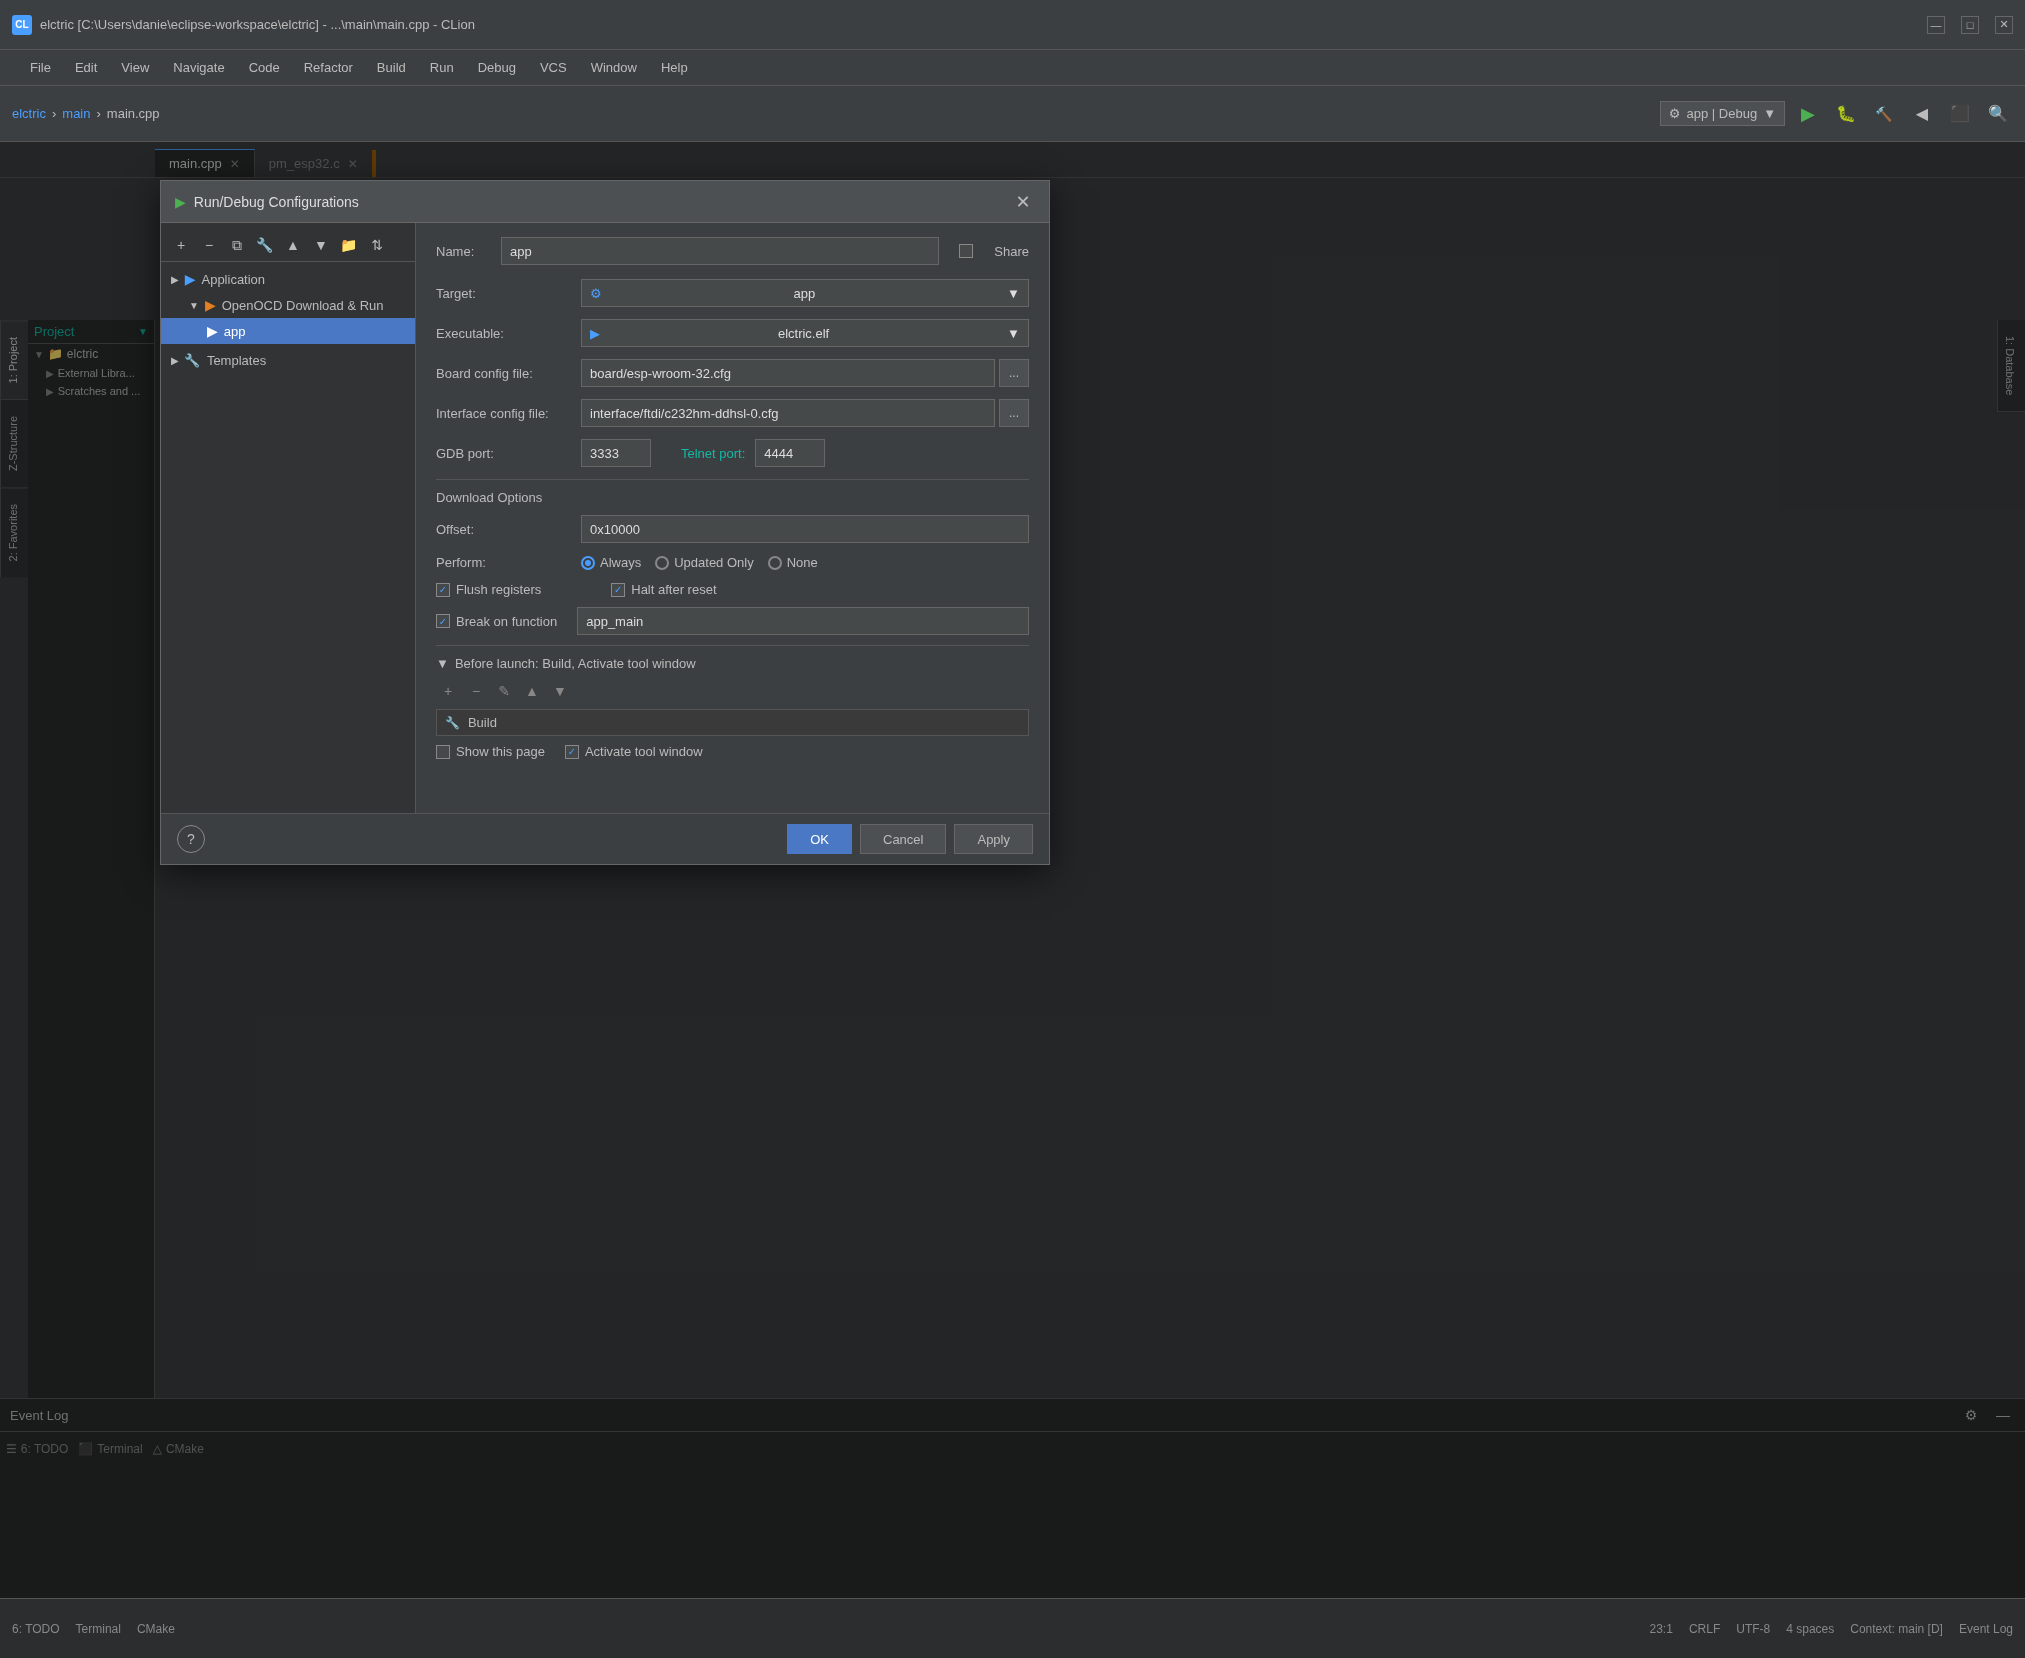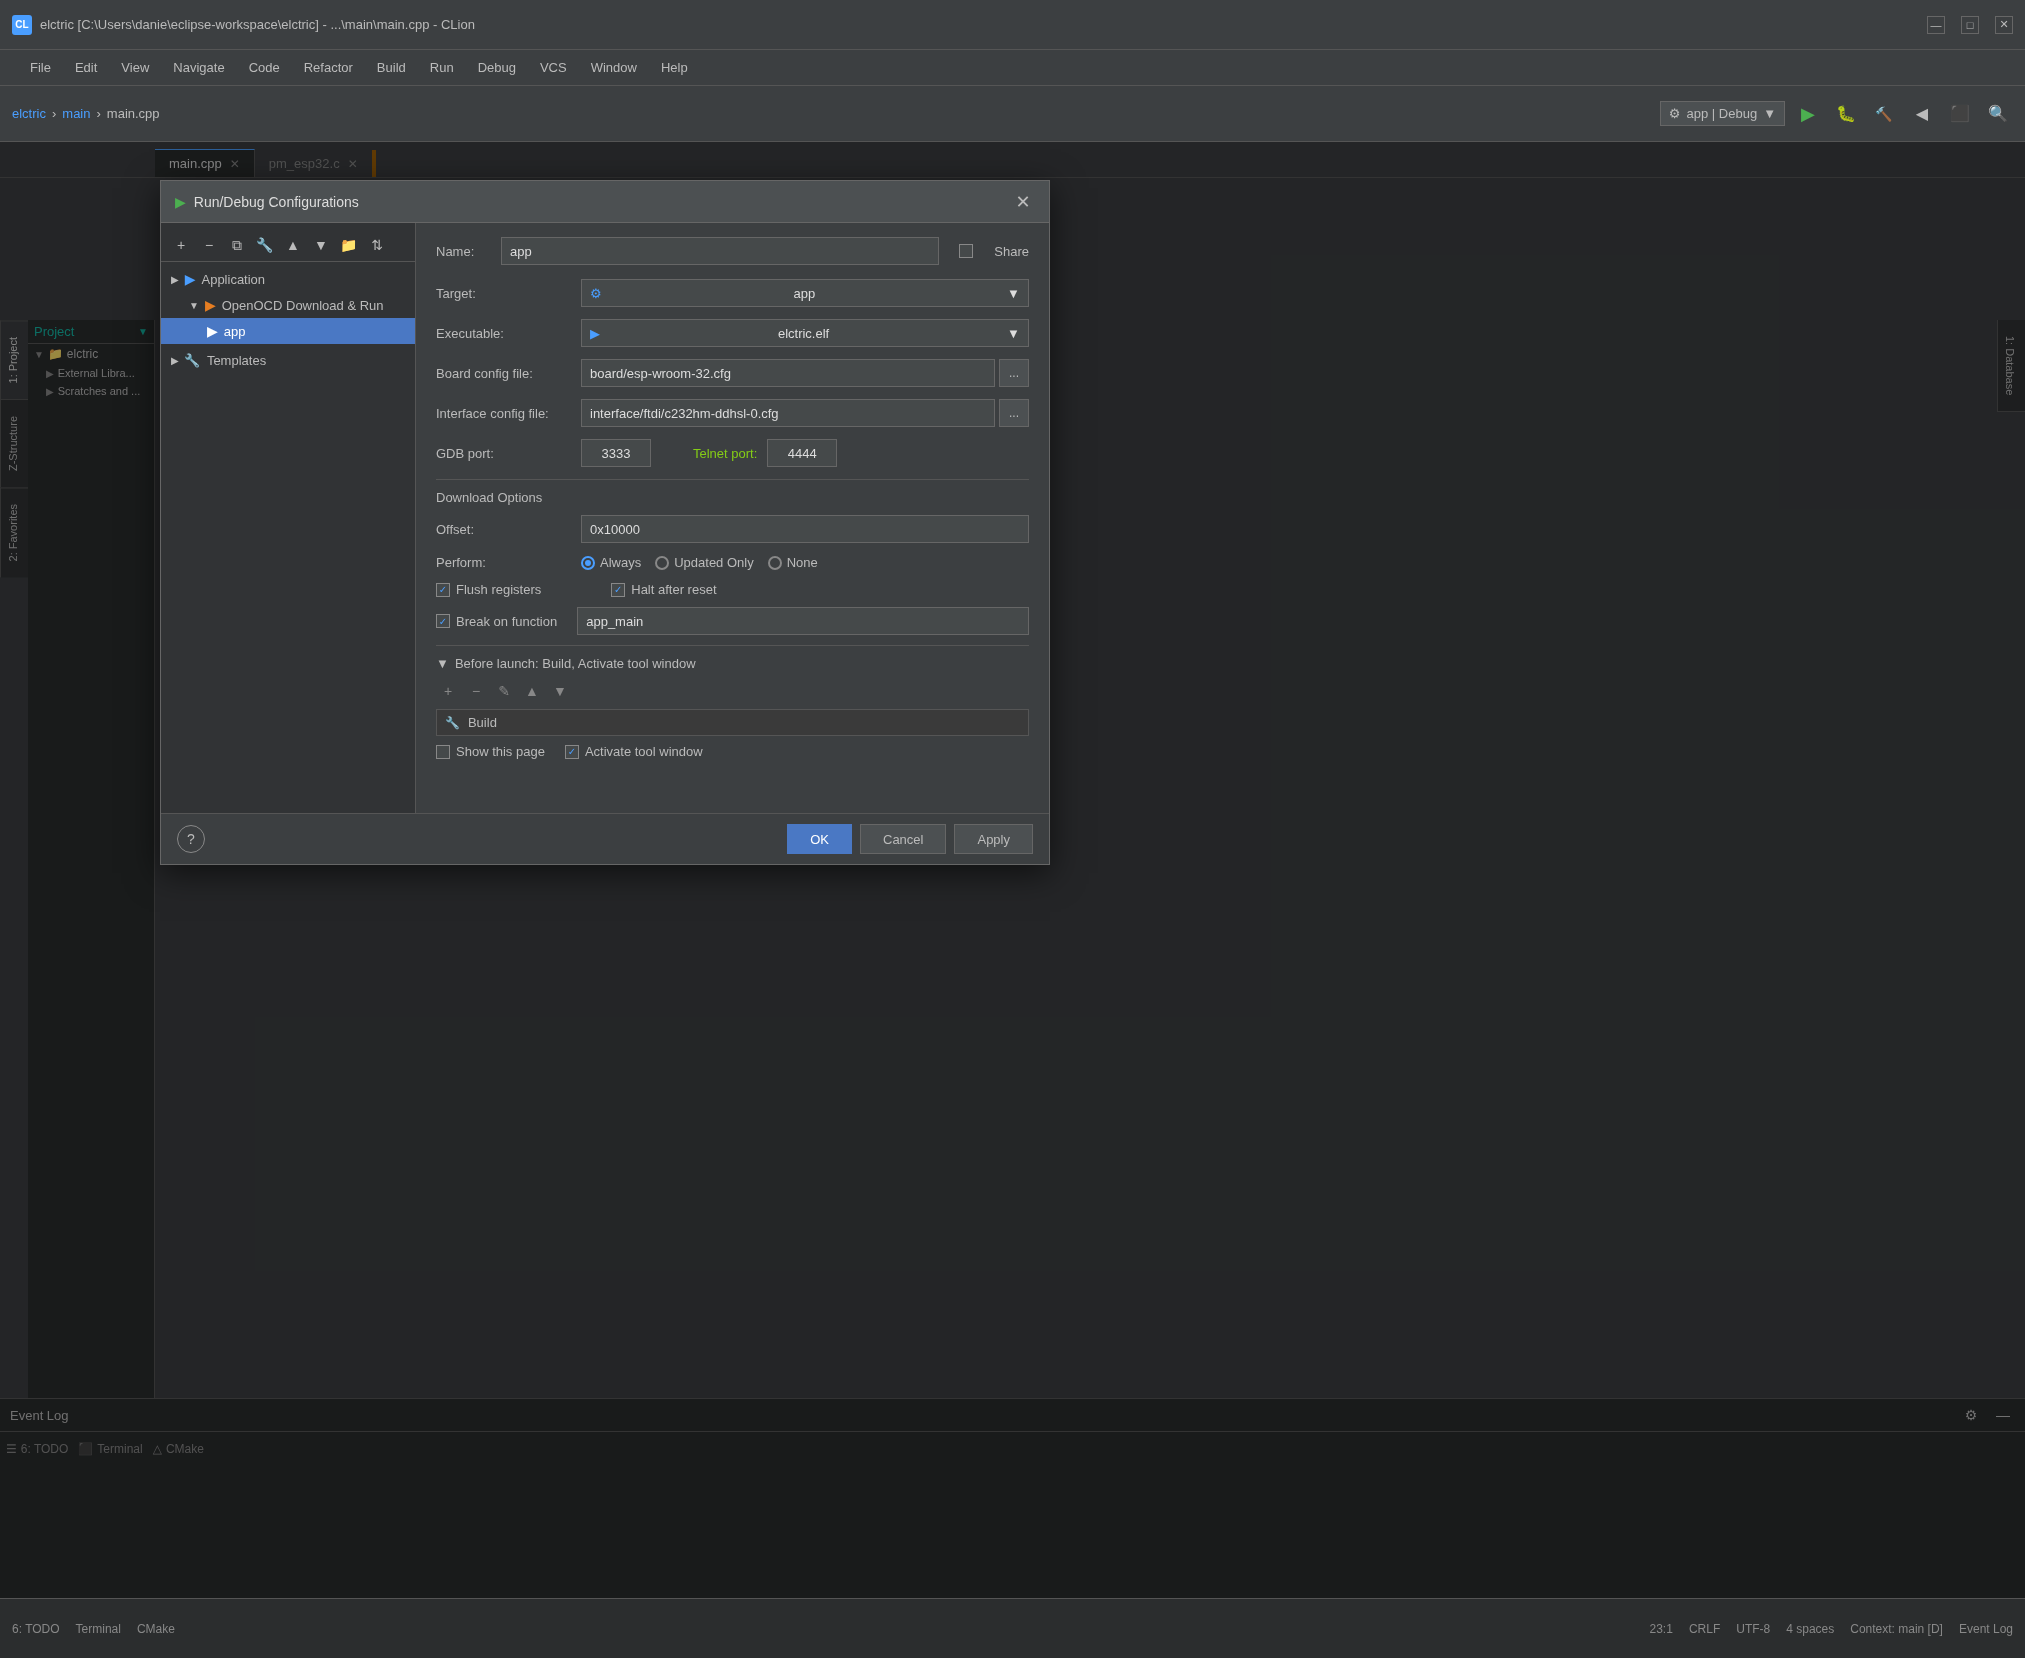--- a/index.html
+++ b/index.html
@@ -277,21 +277,20 @@
     }
     .port-input {
       width: 70px;
       background: #45494a;
       border: 1px solid #666;
       color: #ddd;
       padding: 4px 8px;
       font-size: 13px;
       height: 28px;
       outline: none;
-      text-align: center;
     }
     .section-header {
       font-size: 13px;
       color: #bbb;
       margin-bottom: 10px;
       margin-top: 4px;
       font-weight: normal;
     }
 
     .checkbox-row {
@@ -720,21 +719,21 @@
         <span class="form-label">Interface config file:</span>
         <div class="form-input-with-btn">
           <input class="form-input" value="interface/ftdi/c232hm-ddhsl-0.cfg" style="">
           <button class="browse-btn">...</button>
         </div>
       </div>
 
       <div class="form-row">
         <span class="form-label">GDB port:</span>
         <input class="port-input" value="3333" style="">
-        <span style="color:#84cc16; font-size:13px; margin-left:32px;">Telnet port:</span>
+        <span style="color:#14b8a6; font-size:13px; margin-left:20px;">Telnet port:</span>
         <input class="port-input" value="4444" style="">
       </div>
 
       <hr class="divider">
 
       <div class="section-header">Download Options</div>
 
       <div class="form-row">
         <span class="form-label">Offset:</span>
         <input class="form-input" value="0x10000" style="">

